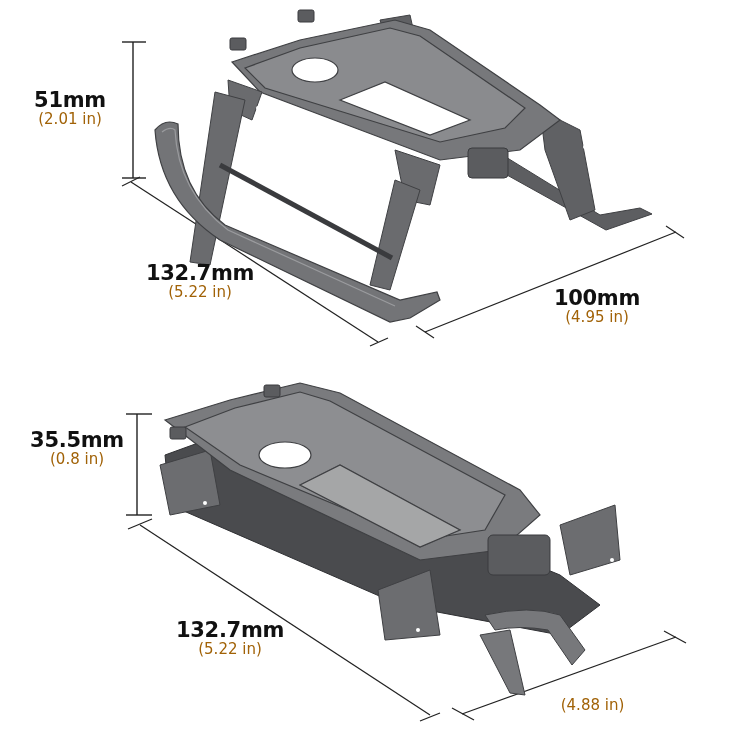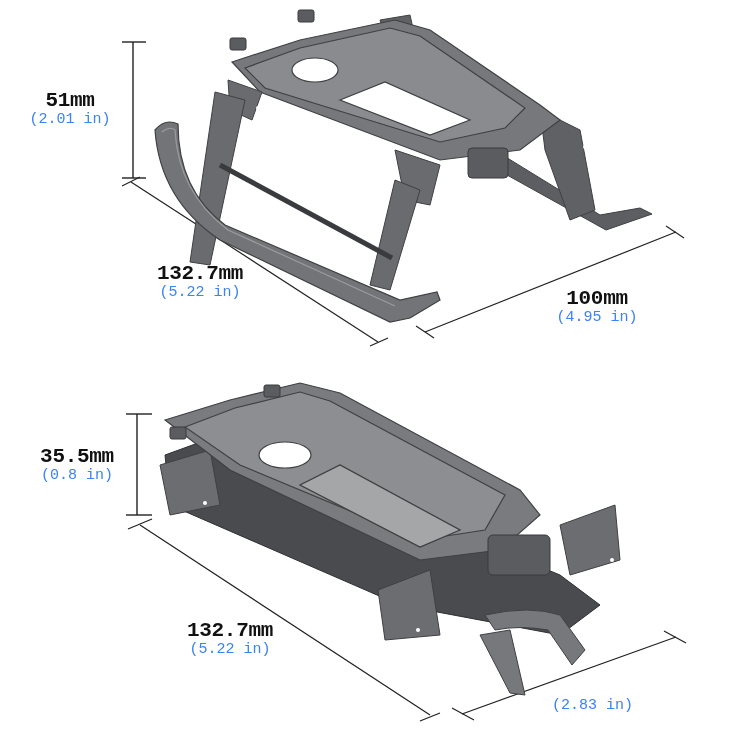--- a/index.html
+++ b/index.html
@@ -2,23 +2,23 @@
 <html><head>
 <meta charset="utf-8">
 <style>
   html, body { margin:0; padding:0; background:#ffffff; }
   body { width:750px; height:750px; position:relative; overflow:hidden;
          font-family:"DejaVu Sans","Liberation Sans",sans-serif; color:#111; }
   .view { position:absolute; left:0; width:750px; }
   #view-top { top:0; height:375px; }
   #view-bottom { top:375px; height:375px; }
   svg.art { position:absolute; left:0; top:0; }
-  .label { position:absolute; text-align:center; line-height:1;font-family:Liberation Mono, monospace; }
+  .label { position:absolute; text-align:center; line-height:1; }
   .label .mm { font-weight:bold; font-size:21px; letter-spacing:-0.3px; display:block; }
-  .label .in { font-size:15px; color:#3b82f6; display:block; margin-top:1px; }
+  .label .in { font-size:15px; color:#a16207; display:block; margin-top:1px; }
 </style>
 </head>
 <body>
 
 <div class="view" id="view-top">
   <svg class="art" width="750" height="375" viewBox="0 0 750 375">
 
     <g stroke="#222" stroke-width="1.4" fill="none">
       <line x1="122" y1="42" x2="146" y2="42"></line>
       <line x1="133" y1="42" x2="133" y2="178"></line>
@@ -147,24 +147,24 @@
       <rect x="488" y="160" width="62" height="40" rx="5"></rect>
     </g>
 
     <g fill="#ffffff">
       <circle cx="205" cy="128" r="2"></circle>
       <circle cx="418" cy="255" r="2"></circle>
       <circle cx="612" cy="185" r="2"></circle>
     </g>
   </svg>
 
-  <div class="label" style="left:18px; top:55px; width:118px;margin-top:16px;">
+  <div class="label" style="left:18px; top:55px; width:118px;">
     <span class="mm">35.5mm</span>
     <span class="in">(0.8 in)</span>
   </div>
   <div class="label" style="left:170px; top:245px; width:120px;">
     <span class="mm">132.7mm</span>
     <span class="in">(5.22 in)</span>
   </div>
   <div class="label" style="left:530px; top:322px; width:125px;">
-    <span class="in">(2.83 in)</span>
+    <span class="in">(4.88 in)</span>
   </div>
 </div>
 
 </body></html>

